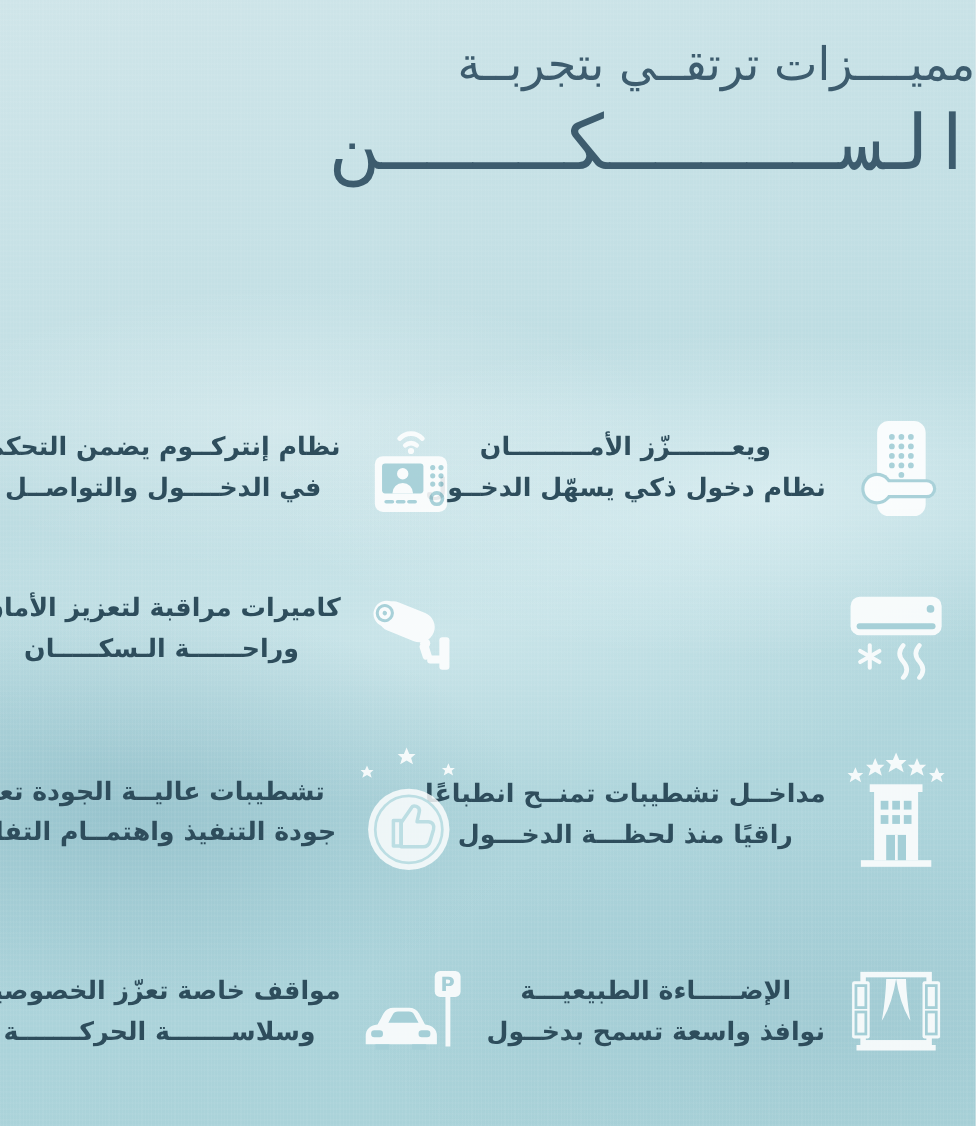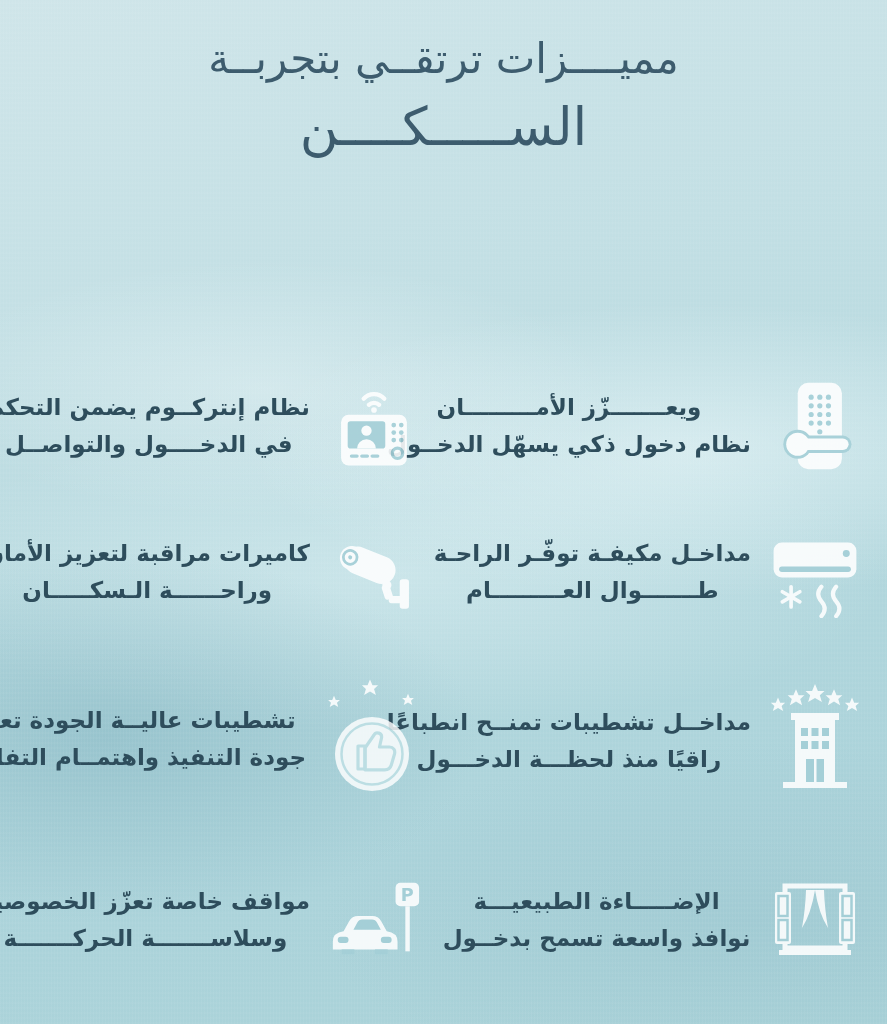--- a/index.html
+++ b/index.html
@@ -26,36 +26,37 @@
     content:"";
     position:absolute;inset:0;
     background:
       repeating-linear-gradient(90deg, rgba(255,255,255,0.045) 0 1px, rgba(0,0,0,0) 1px 3px),
       repeating-linear-gradient(0deg, rgba(255,255,255,0.03) 0 2px, rgba(0,0,0,0) 2px 5px);
     pointer-events:none;
   }
   .title{
     position:absolute;
     top:30px;left:0;right:0;
-    text-align:center;
+    text-align:right;
     color:#3d5c6e;
     z-index:2;
   }
   .title-line1{
     font-size:42px;
     font-weight:normal;
     letter-spacing:1px;
     line-height:1.4;
   }
   .title-line2{
-    font-size:53px;
+    font-size:69px;
     font-weight:normal;
     letter-spacing:1px;
     line-height:1.2;
     margin-top:6px;
+    font-family:Liberation Mono, monospace;
   }
   .feature{
     position:absolute;
     display:flex;
     flex-direction:row; 
     align-items:center;
     gap:12px;
     direction:rtl;
     z-index:2;
   }
@@ -175,24 +176,20 @@
           <path d="M24 66 v22"></path>
           <path d="M14.5 71.5 l19 11"></path>
           <path d="M33.5 71.5 l-19 11"></path>
         </g>
         <g stroke="#ffffff" stroke-width="4.5" fill="none" stroke-linecap="round">
           <path d="M57 66 q-7 8 0 16 q7 8 0 16"></path>
           <path d="M73 66 q-7 8 0 16 q7 8 0 16"></path>
         </g>
       </svg>
     </span>
-    <div class="lines">
-      <div>مداخـل مكيفـة توفّـر الراحـة</div>
-      <div>طـــــــوال العـــــــــام</div>
-    </div>
   </div>
 
   <div class="feature f4">
     <span class="icon">
       <svg width="94" height="92" viewBox="0 0 100 100">
         <g transform="rotate(22 46 44)">
           <rect x="16" y="28" width="58" height="30" rx="15" fill="#ffffff"></rect>
           <circle cx="24" cy="43" r="13" fill="#ffffff"></circle>
           <circle cx="22" cy="43" r="7.5" fill="none" stroke="#a4cfd7" stroke-width="3"></circle>
           <circle cx="22" cy="43" r="2.2" fill="#a4cfd7"></circle>

